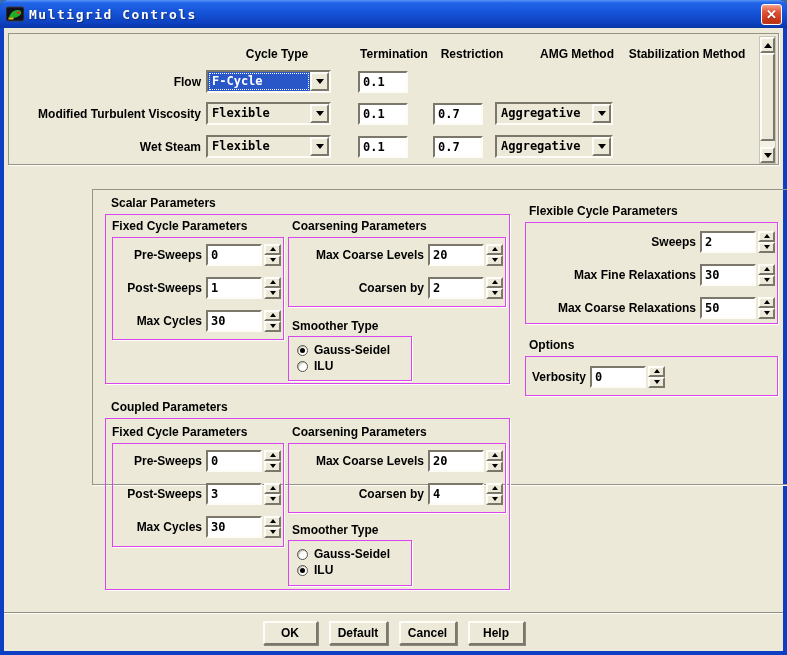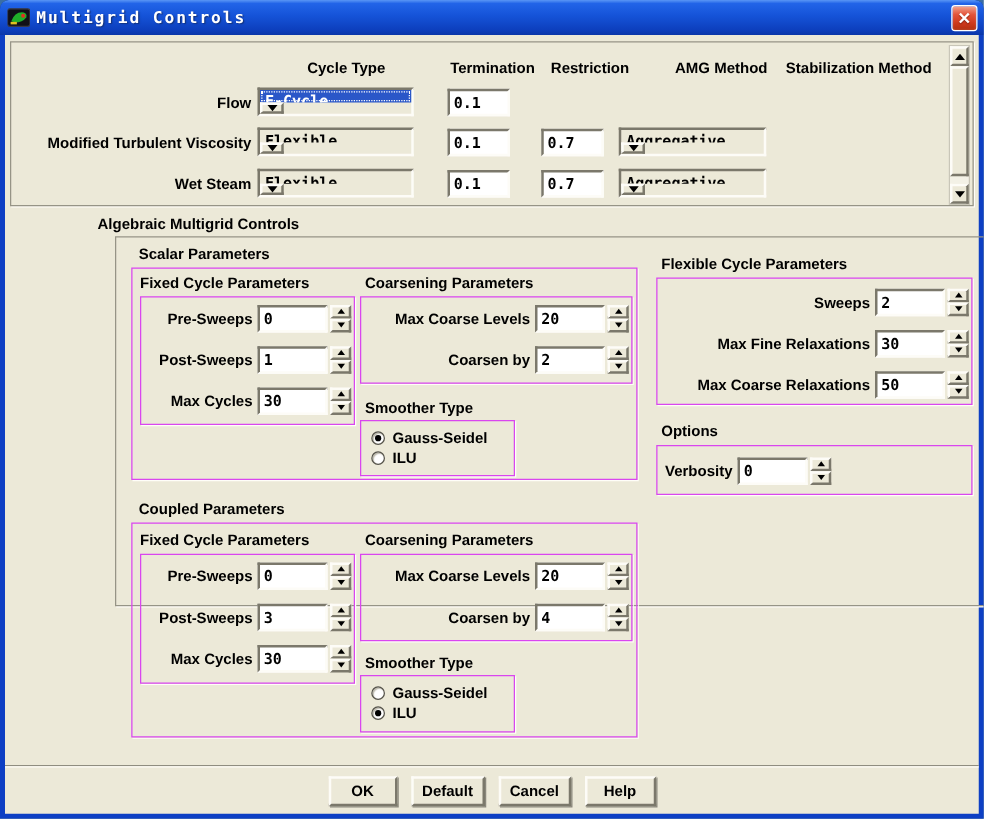--- a/index.html
+++ b/index.html
@@ -47,21 +47,21 @@
 
   .fld {
     position:absolute; height:22px; background:#fff;
     border:2px solid; border-color:#7b786b #fdfcf7 #fdfcf7 #7b786b;
     font-family:"DejaVu Sans Mono", monospace; font-weight:bold; font-size:12px;
     padding:0 3px; color:#000; outline:none;
   }
   .combo {
     position:absolute; height:23px; display:flex;
     border:2px solid; border-color:#7b786b #fdfcf7 #fdfcf7 #7b786b;
-    background:#ece9d8; cursor:pointer;flex-direction:column;
+    background:#ece9d8; cursor:pointer;
   }
   .combo-val {
     flex:1; font-family:"DejaVu Sans Mono", monospace; font-weight:bold; font-size:12px;
     padding:2px 0 0 4px; white-space:nowrap; overflow:hidden;
   }
   .combo.focused .combo-val { background:#2a57c8; color:#fff; outline:1px dotted #fff; outline-offset:-2px; }
   .combo-btn {
     width:19px; background:#ece9d8; display:flex; align-items:center; justify-content:center;
     border:2px solid; border-color:#fdfcf7 #7b786b #7b786b #fdfcf7;
   }
@@ -195,21 +195,20 @@
         <span class="scroll-btn up">
             <i class="tri-up"></i>
           </span>
         <span class="scroll-thumb"></span>
         <span class="scroll-btn down">
             <i class="tri-dn"></i>
           </span>
       </div>
     </div>
 
-    <div class="amg-title">Algebraic Multigrid Controls</div>
 
     <div class="big-frame etched">
 
       <span class="glab" style="left:18px;top:6px">Scalar Parameters</span>
       <div class="frame" style="left:12px;top:24px;width:405px;height:170px">
 
         <span class="glab" style="left:6px;top:4px">Fixed Cycle Parameters</span>
         <div class="frame" style="left:6px;top:22px;width:172px;height:103px">
           <div class="frow">
             <label class="flab">Pre-Sweeps</label>

